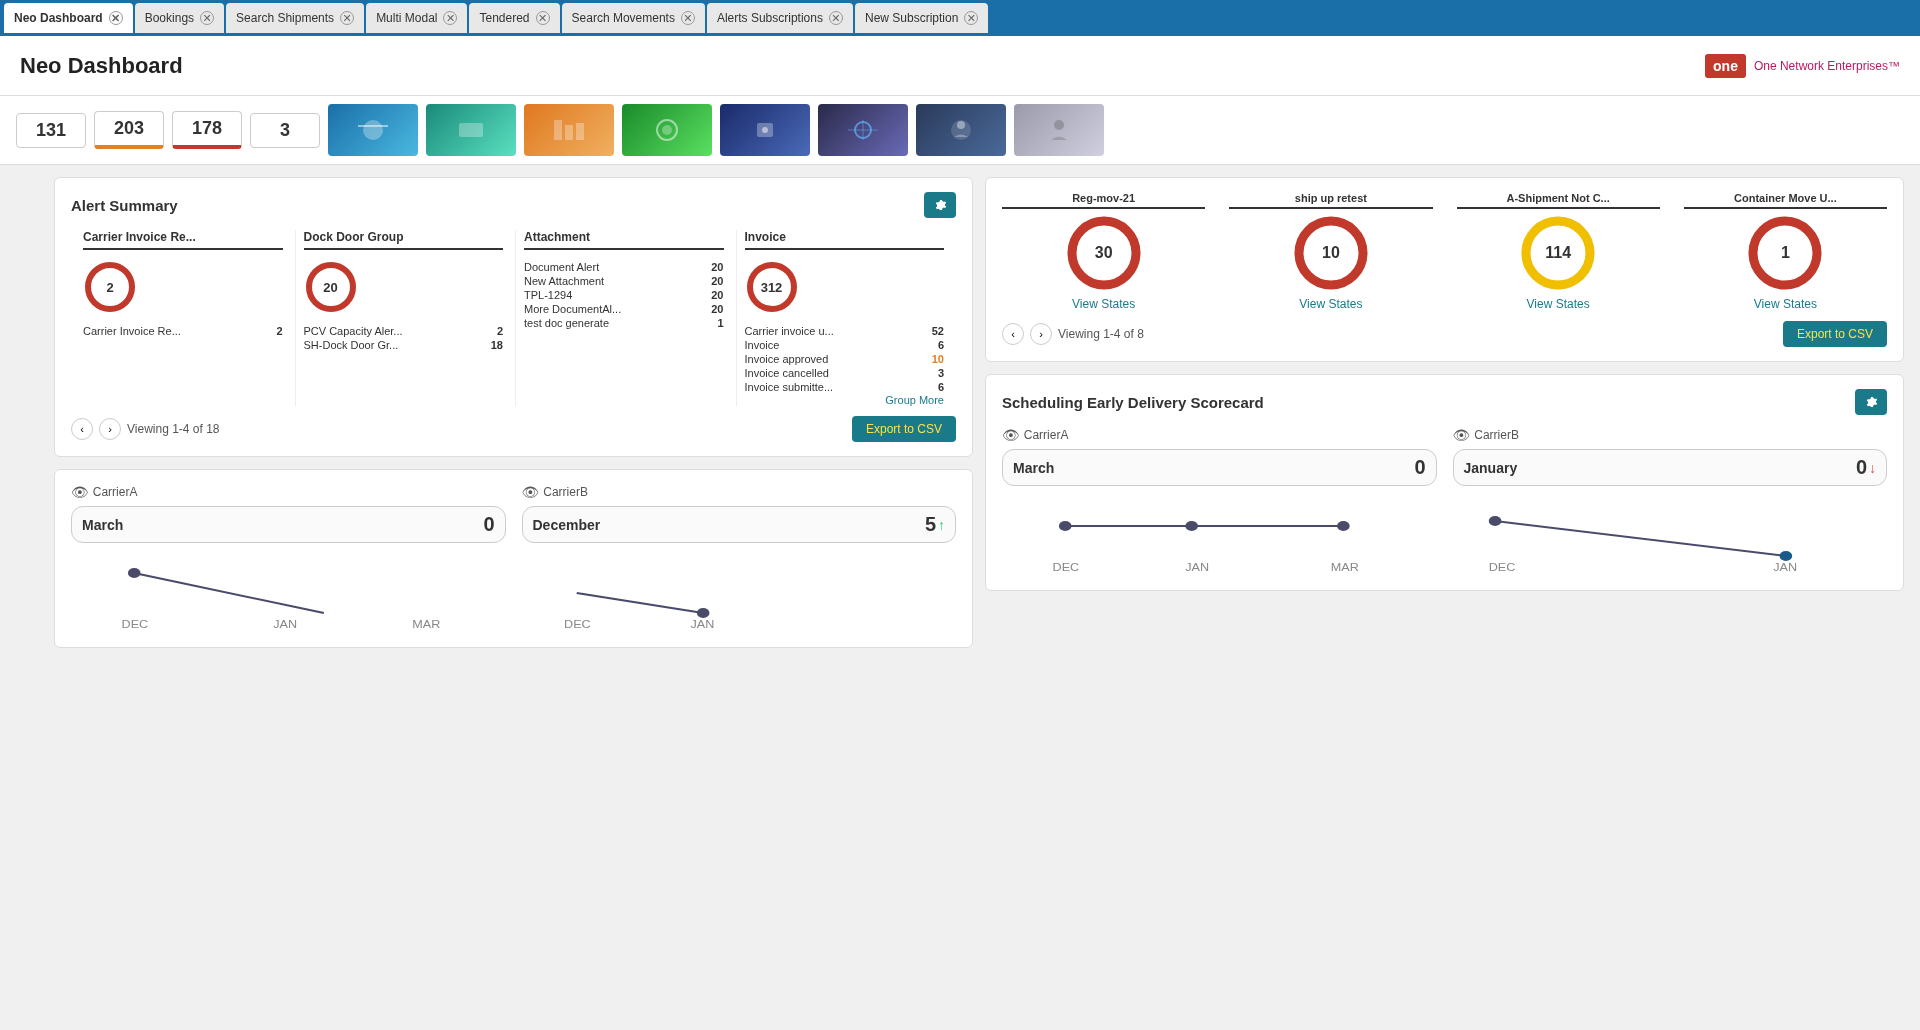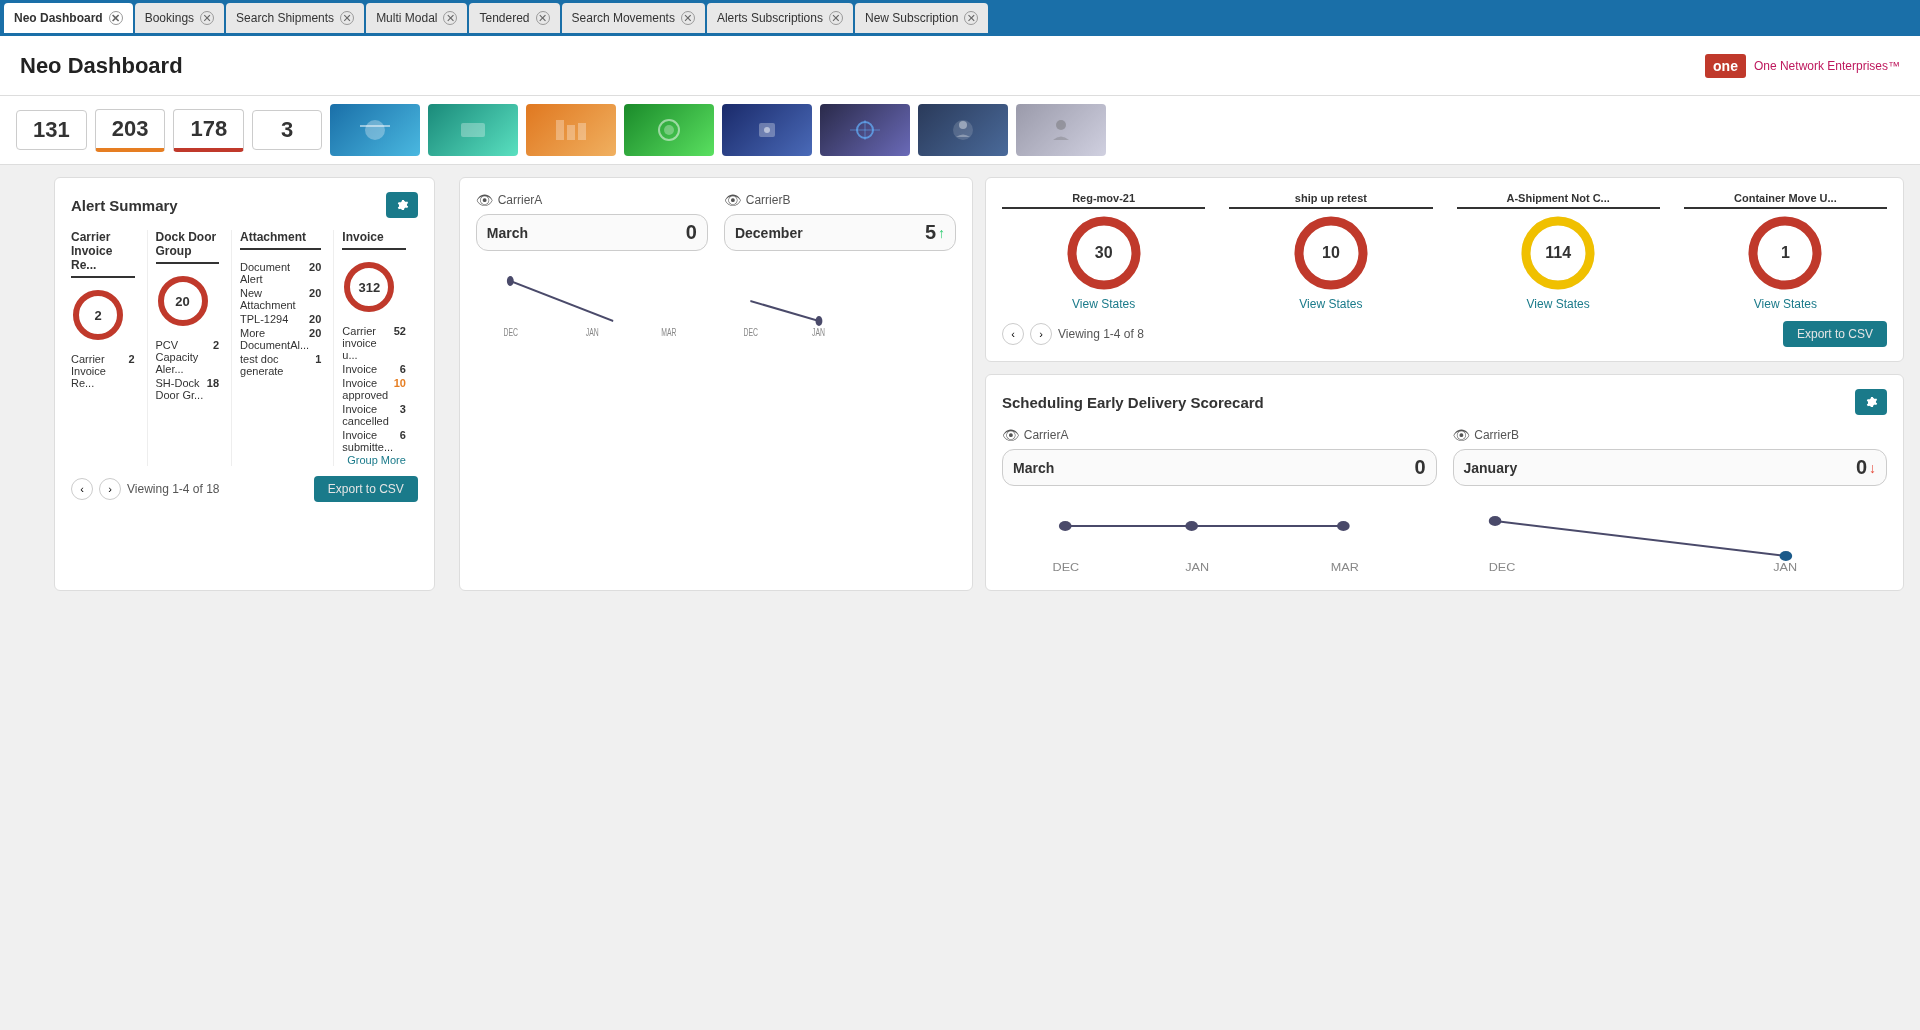--- a/index.html
+++ b/index.html
@@ -72,21 +72,21 @@
       padding: 8px 16px;
       display: flex;
       align-items: center;
       gap: 8px;
       border-bottom: 1px solid #ddd;
     }
     .stat-box {
       border: 1px solid #ccc;
       border-radius: 4px;
       padding: 6px 16px;
-      font-size: 22px;
+      font-size: 18px;
       font-weight: bold;
       min-width: 70px;
       text-align: center;
       background: #fff;
     }
     .stat-box.orange { border-bottom: 4px solid #e67e22; }
     .stat-box.red { border-bottom: 4px solid #c0392b; }
     .img-thumb {
       width: 90px;
       height: 52px;
@@ -98,21 +98,21 @@
       width: 100%;
       height: 100%;
     }
 
     
     .main-content {
       display: flex;
       gap: 12px;
       padding: 12px 16px;
     }
-    .left-col { flex: 1; display: flex; flex-direction: row; gap: 24px; padding-left: 38px; }
+    .left-col { flex: 1; display: flex; flex-direction: column; gap: 12px; padding-left: 38px; }
     .right-col { flex: 1; display: flex; flex-direction: column; gap: 12px; }
 
     
     .card {
       background: #fff;
       border-radius: 6px;
       padding: 14px 16px;
       border: 1px solid #ddd;
     }
     .card-header {
@@ -129,20 +129,21 @@
       padding: 5px 8px;
       cursor: pointer;
       color: white;
       display: flex; align-items: center;
     }
 
     
     .alert-columns {
       display: flex;
       gap: 0;
+      margin-left: 12px;
     }
     .alert-col {
       flex: 1;
       border-right: 1px solid #eee;
       padding-right: 12px;
       padding-left: 8px;
     }
     .alert-col:first-child { padding-left: 0; }
     .alert-col:last-child { border-right: none; }
     .alert-col-title {
@@ -198,21 +199,21 @@
       background: #fff;
       border-radius: 50%;
       width: 22px; height: 22px;
       display: flex; align-items: center; justify-content: center;
       cursor: pointer;
       font-size: 11px;
     }
     .viewing-text { font-size: 12px; color: #555; }
     .export-btn {
       background: #1a7a8a;
-      color: #e5e5e5;
+      color: #fde047;
       border: none;
       border-radius: 4px;
       padding: 6px 14px;
       cursor: pointer;
       font-size: 12px;
     }
 
     
     .problem-columns {
       display: flex;

